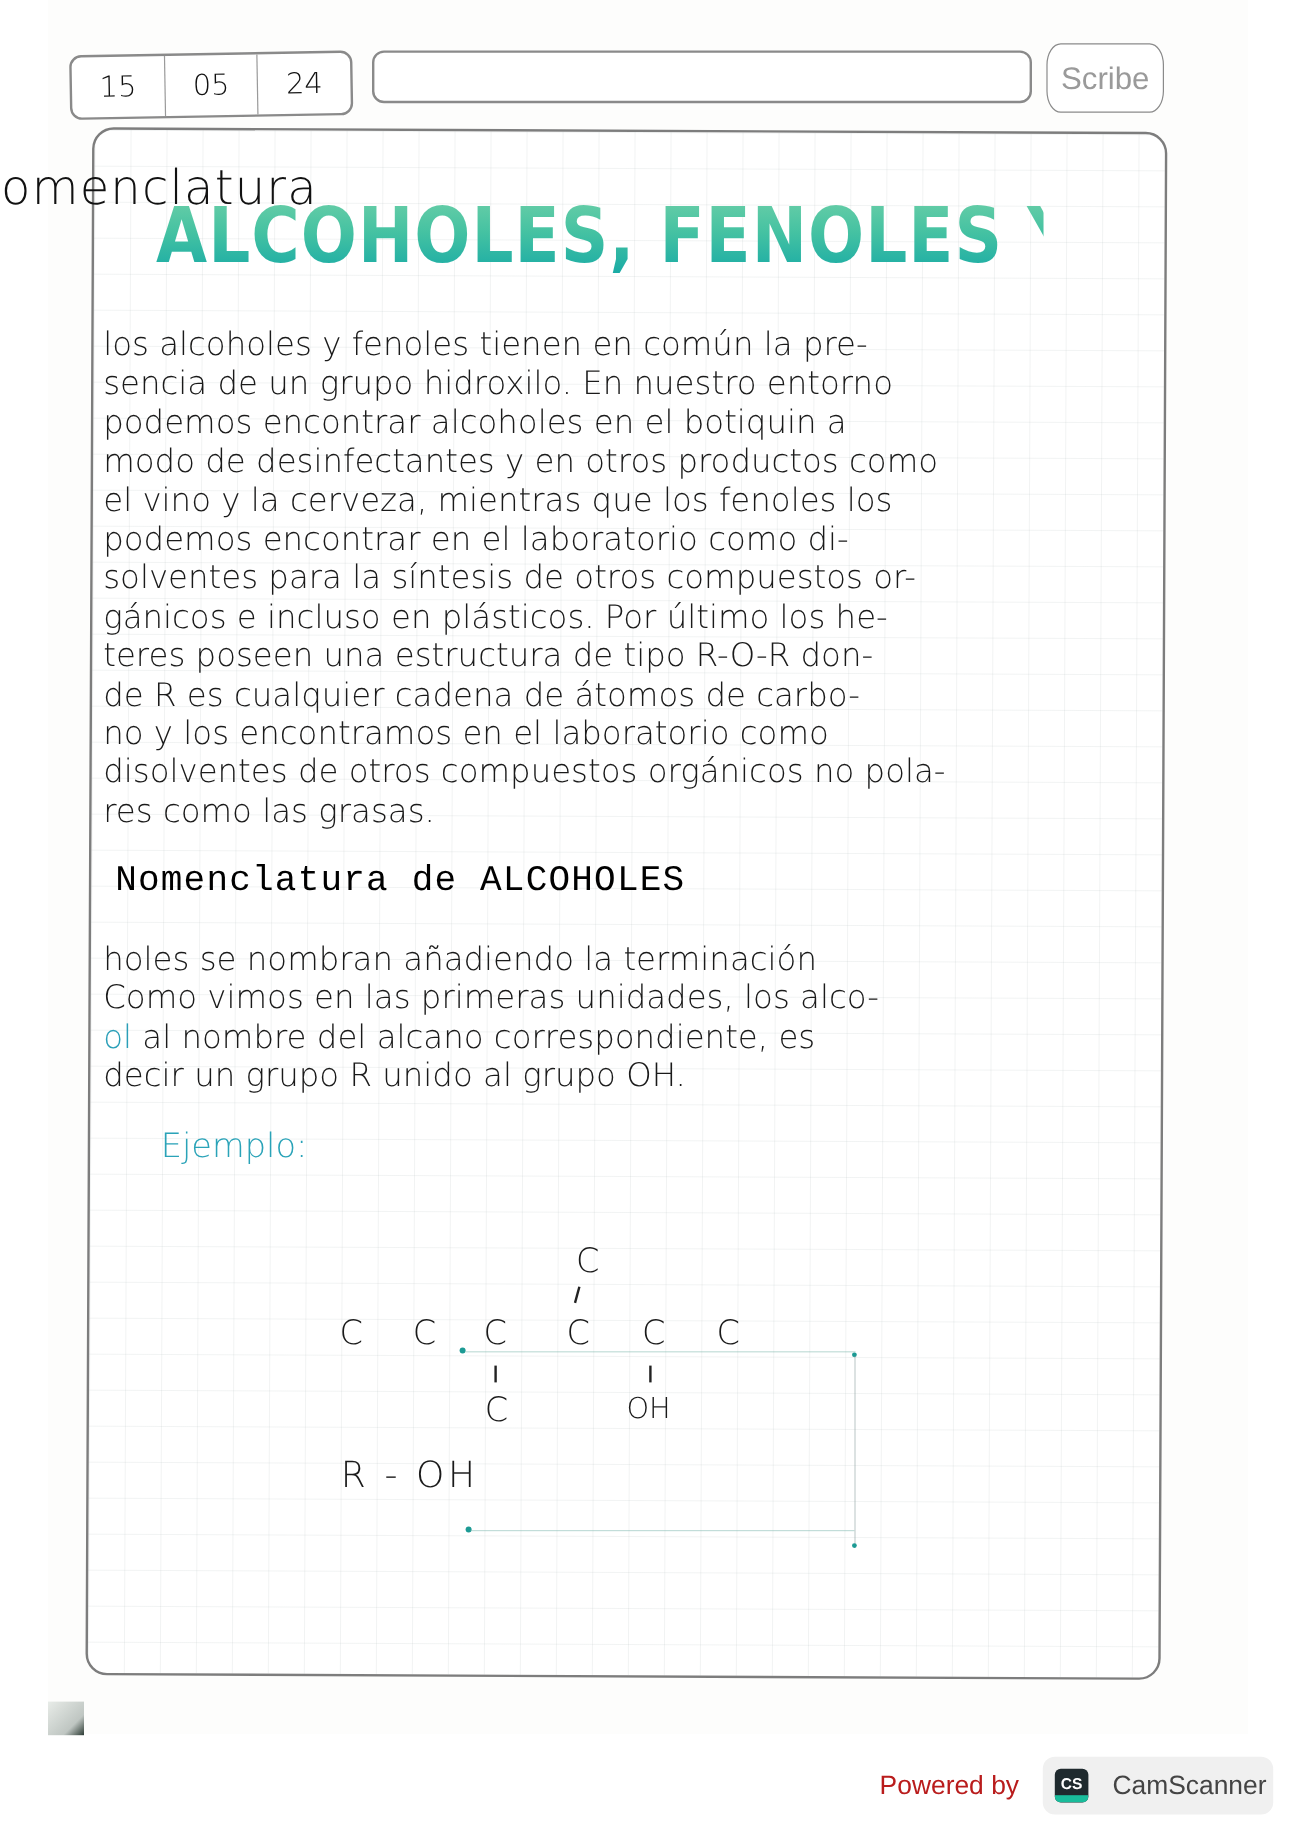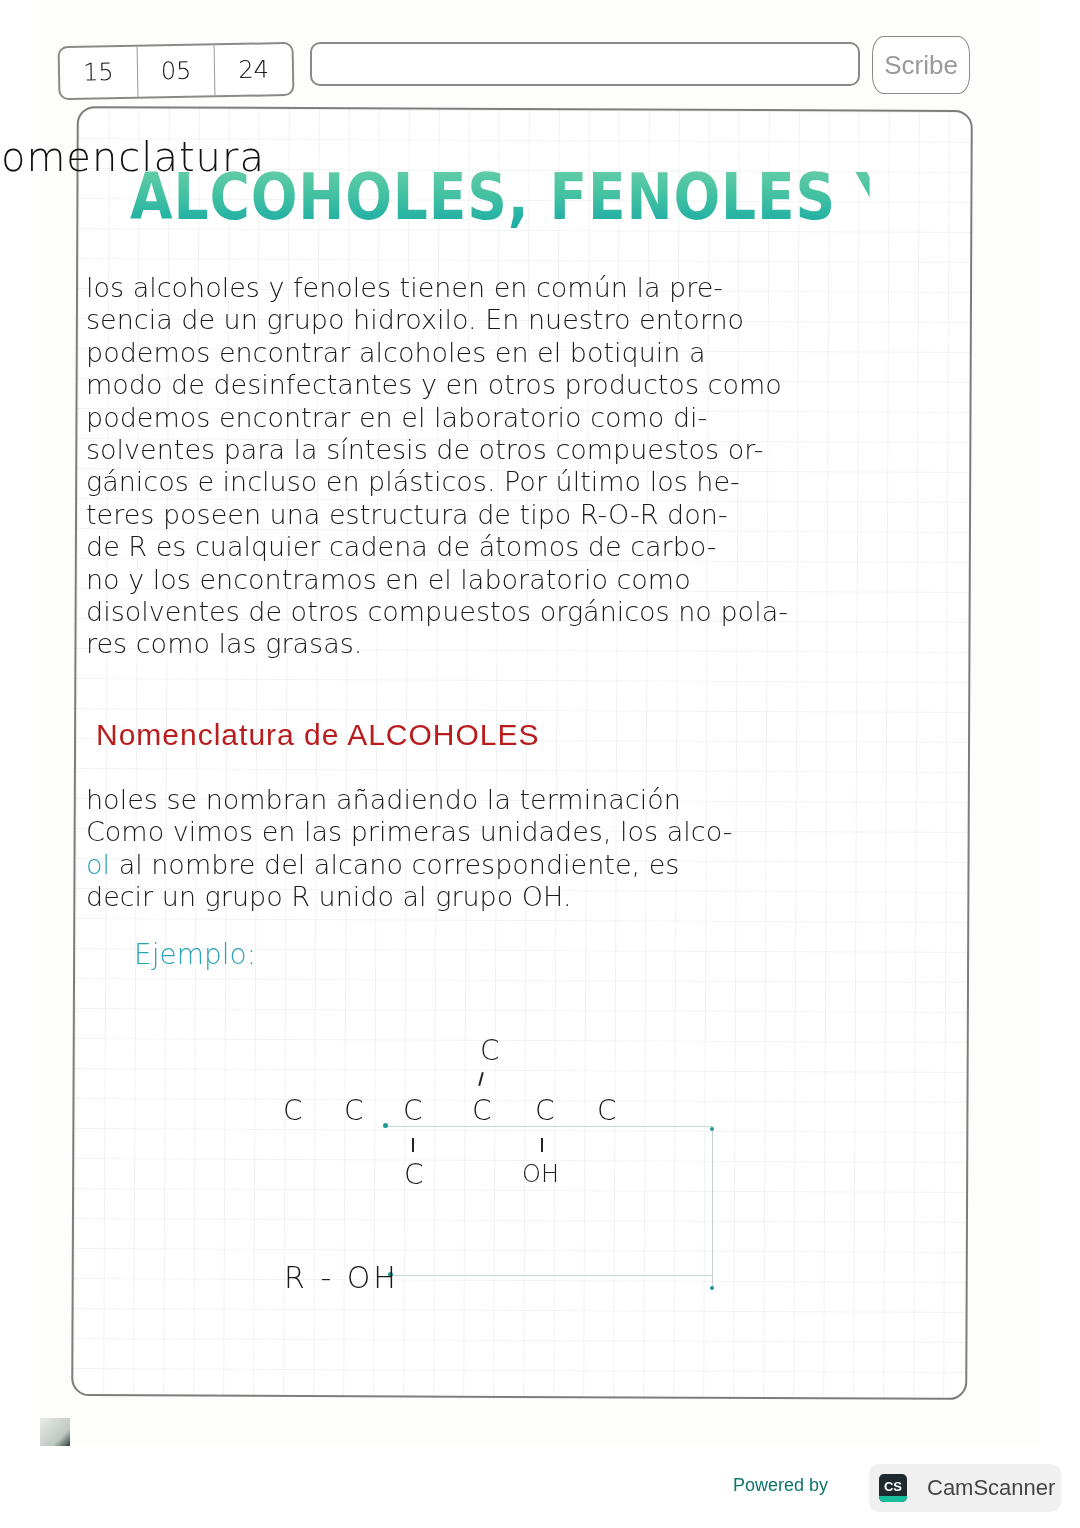--- a/index.html
+++ b/index.html
@@ -73,49 +73,49 @@
       position: absolute; left: 86px; width: 860px;
       font-family: "DejaVu Sans", sans-serif; font-weight: 300;
       font-size: 27px; line-height: 32.4px; color: #1a1a1a;
     }
     .para .line { display: block; white-space: nowrap; overflow: hidden; }
     .p1 { top: 272px; }
     .p2 { top: 784px; }
 
     .section-heading {
       position: absolute; left: 96px; top: 718px;
-      font-family: Liberation Sans, sans-serif; font-weight: 300; font-size: 30px;
-      color: #b91c1c; letter-spacing: 1px;
+      font-family: Liberation Mono, monospace; font-weight: 300; font-size: 30px;
+      color: #000000; letter-spacing: 1px;
     }
     .accent { color: #2a9fb8; }
 
     .example-label {
       position: absolute; left: 100px; top: 938px;
       font-family: "DejaVu Sans", sans-serif; font-weight: 300; font-size: 28px; color: #2aa3b8; margin-left: 34px;
     }
 
     
     .atom {
       position: absolute; font-family: "DejaVu Sans", sans-serif; font-size: 28px; font-weight: 300; color: #1a1a1a;
     }
     .bond {
       position: absolute; width: 2px; background: #222;
     }
     .formula {
-      position: absolute; left: 284px; top: 1260px;
+      position: absolute; left: 284px; top: 1212px;
       font-family: "DejaVu Sans", sans-serif; font-size: 30px; font-weight: 300; color: #1a1a1a; letter-spacing: 3px;
     }
     .teal-dot { position: absolute; width: 5px; height: 5px; border-radius: 50%; background: #1c9a94; }
     .faint-line { position: absolute; height: 1px; background: rgba(120,180,170,0.45); }
     .faint-vline { position: absolute; width: 1px; background: rgba(140,160,160,0.5); }
 
     
     .powered {
       position: absolute; left: 733px; top: 1475px;
-      font-family: "Liberation Sans", sans-serif; font-size: 18px; color: #0f766e;
+      font-family: "Liberation Sans", sans-serif; font-size: 22px; color: #b91c1c;
     }
     .cs-badge {
       position: absolute; left: 869px; top: 1464px; width: 192px; height: 48px;
       background: #f0f0f0; border-radius: 10px;
       display: flex; align-items: center; padding-left: 10px; gap: 10px;
     }
     .cs-logo {
       width: 28px; height: 28px; border-radius: 5px; background: #1f2a2e; position: relative; overflow: hidden;
       display: flex; align-items: center; justify-content: center;
       font-family: "Liberation Sans", sans-serif; font-weight: bold; font-size: 13px; color: #fff;
@@ -144,20 +144,21 @@
 <div class="frame"></div>
 
 <div class="subtitle"><span>Nomenclatura</span></div>
 <div class="main-title">ALCOHOLES, FENOLES Y  ETERES</div>
 
 <div class="para p1">
   <span class="line">los alcoholes y fenoles tienen en común la pre-</span>
   <span class="line">sencia de un grupo hidroxilo. En nuestro entorno</span>
   <span class="line">podemos encontrar alcoholes en el botiquin a</span>
   <span class="line">modo de desinfectantes y en otros productos como</span>
+  <span class="line">el vino y la cerveza, mientras que los fenoles los</span>
   <span class="line">podemos encontrar en el laboratorio como di-</span>
   <span class="line">solventes para la síntesis de otros compuestos or-</span>
   <span class="line">gánicos e incluso en plásticos. Por último los he-</span>
   <span class="line">teres poseen una estructura de tipo R-O-R don-</span>
   <span class="line">de R es cualquier cadena de átomos de carbo-</span>
   <span class="line">no y los encontramos en el laboratorio como</span>
   <span class="line">disolventes de otros compuestos orgánicos no pola-</span>
   <span class="line">res como las grasas.</span>
 </div>
 

